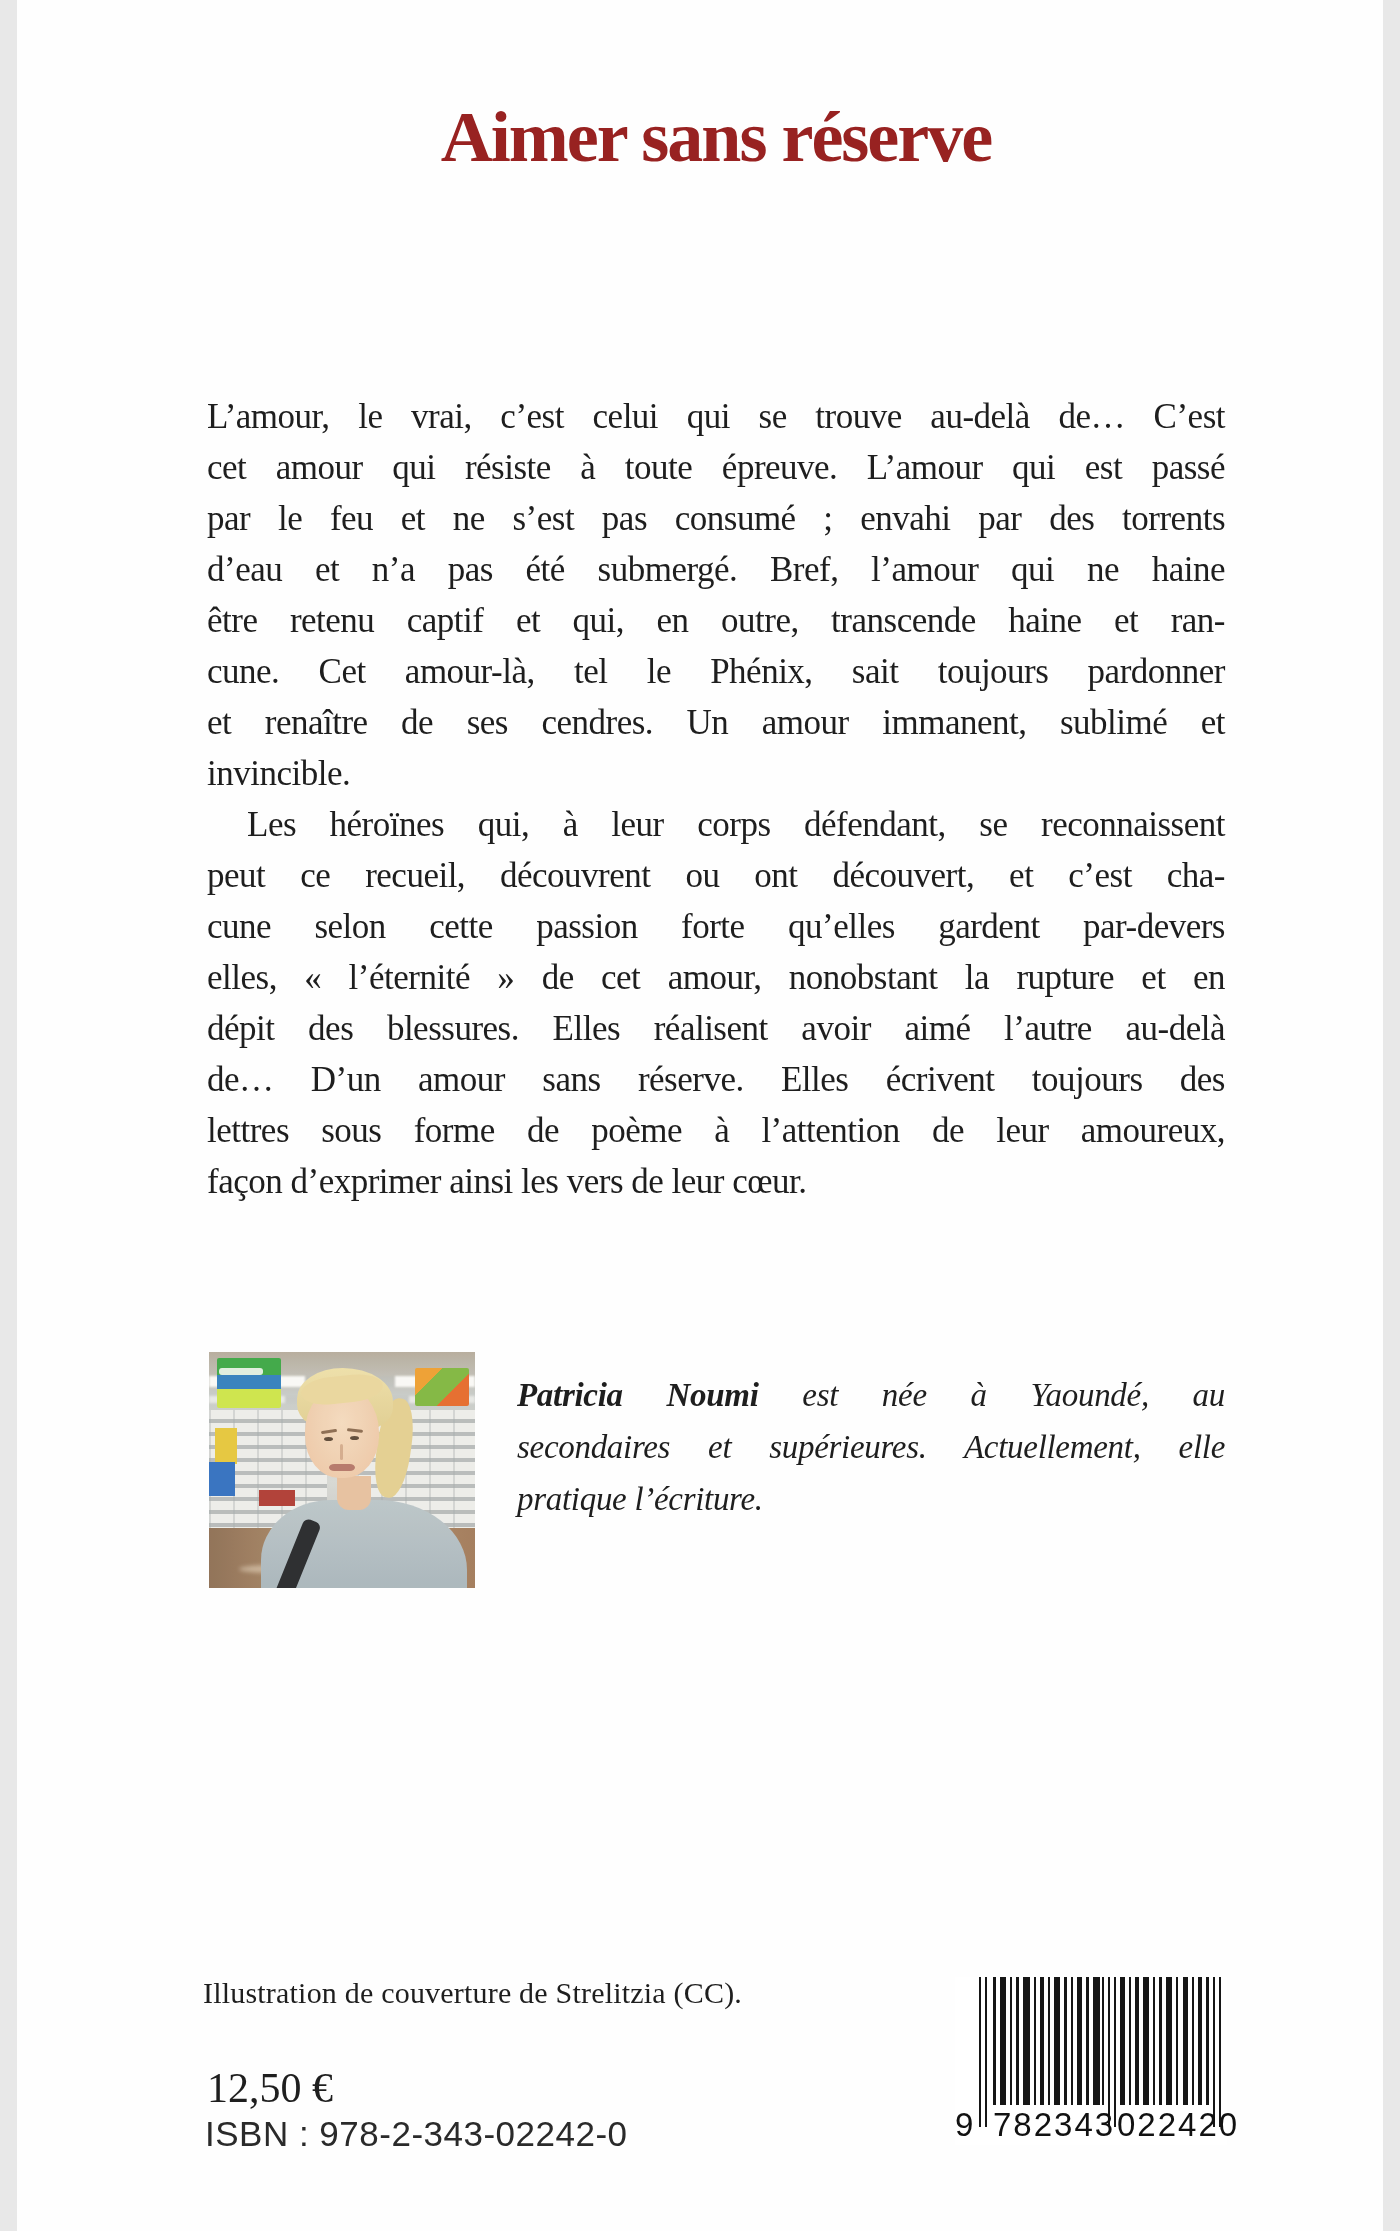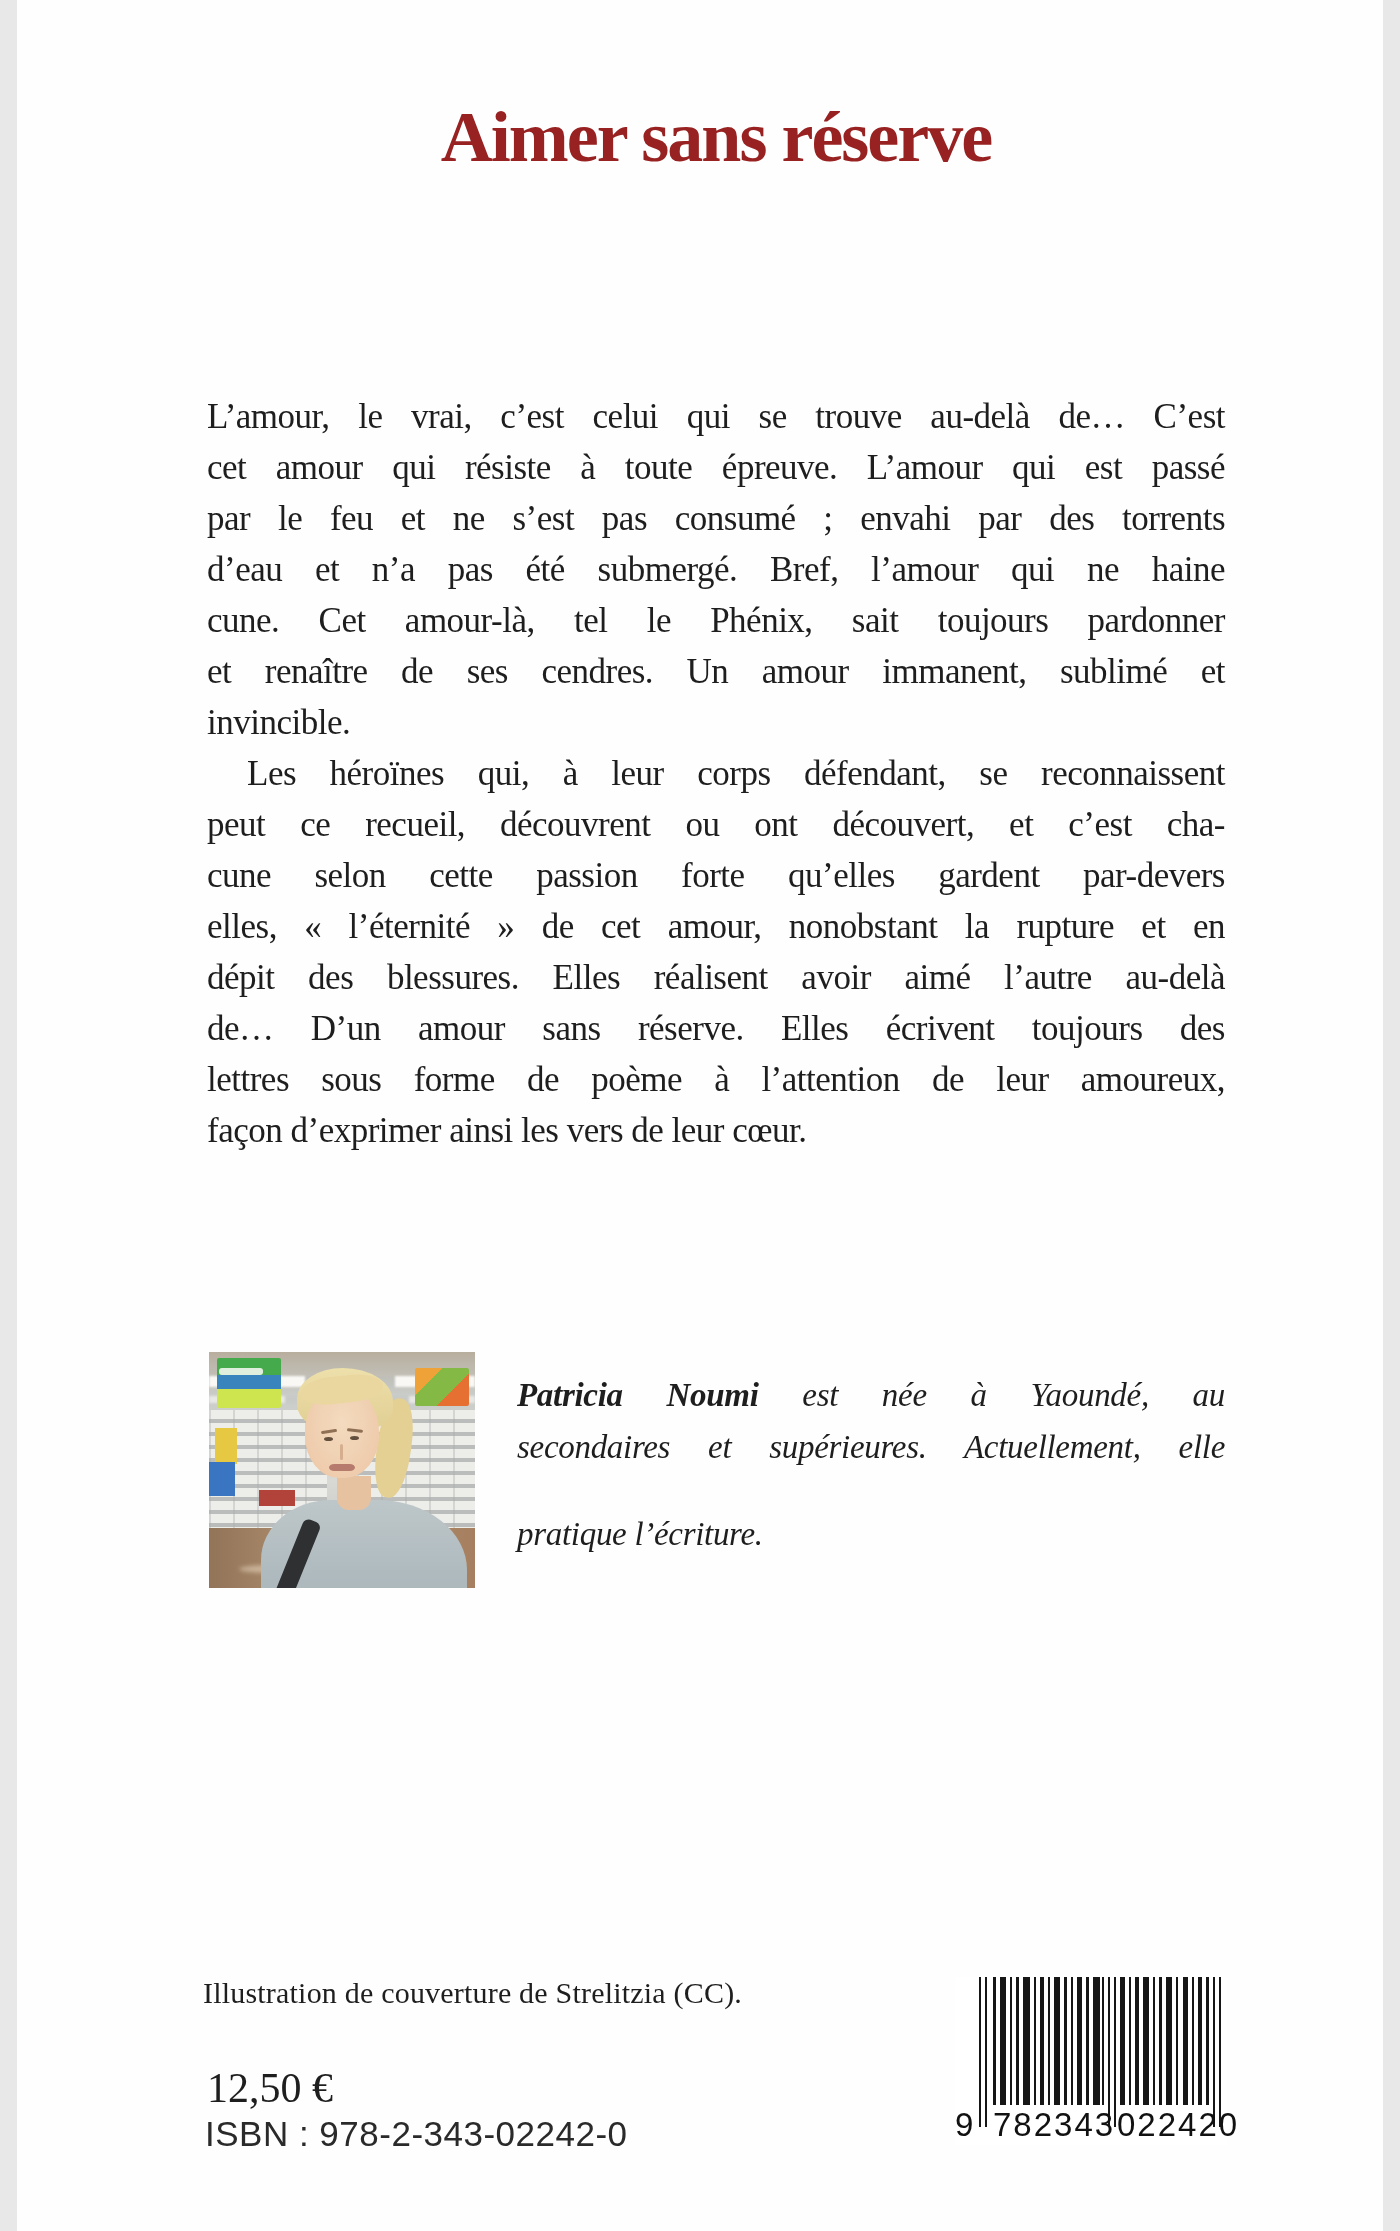--- a/index.html
+++ b/index.html
@@ -88,21 +88,21 @@
   .ph-eye-l{left:115px;top:85px;width:9px;height:4px;border-radius:50%;background:#5a4636;}
   .ph-eye-r{left:141px;top:84px;width:9px;height:4px;border-radius:50%;background:#5a4636;}
   .ph-nose{left:131px;top:92px;width:3px;height:16px;border-radius:2px;background:rgba(190,140,110,.55);}
   .ph-mouth{left:120px;top:112px;width:26px;height:7px;border-radius:40%/100%;background:#b5766a;}
   .ph-tint{left:0;top:0;width:100%;height:100%;background:rgba(214,192,160,.07);}
   .bio{
     position:absolute;left:500px;top:1369px;width:708px;
     font-size:33px;line-height:52px;font-style:italic;letter-spacing:-0.3px;
   }
   .bio-line{text-align:justify;text-align-last:justify;height:52px;}
-  .bio .bio-line:last-of-type{text-align-last:left;margin-top:35px;}
+  .bio .bio-line:last-of-type{text-align-last:left;}
   .bio-name{font-weight:bold;}
   
   .credit{
     position:absolute;left:186px;top:1976px;
     font-size:30px;letter-spacing:0.2px;
   }
   .price{
     position:absolute;left:190px;top:2064px;
     font-size:42px;
   }
@@ -132,20 +132,21 @@
 
   <h1 class="title">Aimer sans réserve</h1>
 
   <section class="synopsis">
     <div class="para" id="para1">
 
     <div class="syn-line">L’amour, le vrai, c’est celui qui se trouve au-delà de… C’est</div>
         <div class="syn-line">cet amour qui résiste à toute épreuve. L’amour qui est passé</div>
         <div class="syn-line">par le feu et ne s’est pas consumé ; envahi par des torrents</div>
         <div class="syn-line">d’eau et n’a pas été submergé. Bref, l’amour qui ne haine</div>
+        <div class="syn-line">être retenu captif et qui, en outre, transcende haine et ran-</div>
         <div class="syn-line">cune. Cet amour-là, tel le Phénix, sait toujours pardonner</div>
         <div class="syn-line">et renaître de ses cendres. Un amour immanent, sublimé et</div>
         <div class="syn-line">invincible.</div>
       </div>
     <div class="para" id="para2">
 
     <div class="syn-line">Les héroïnes qui, à leur corps défendant, se reconnaissent</div>
         <div class="syn-line">peut ce recueil, découvrent ou ont découvert, et c’est cha-</div>
         <div class="syn-line">cune selon cette passion forte qu’elles gardent par-devers</div>
         <div class="syn-line">elles, « l’éternité » de cet amour, nonobstant la rupture et en</div>

